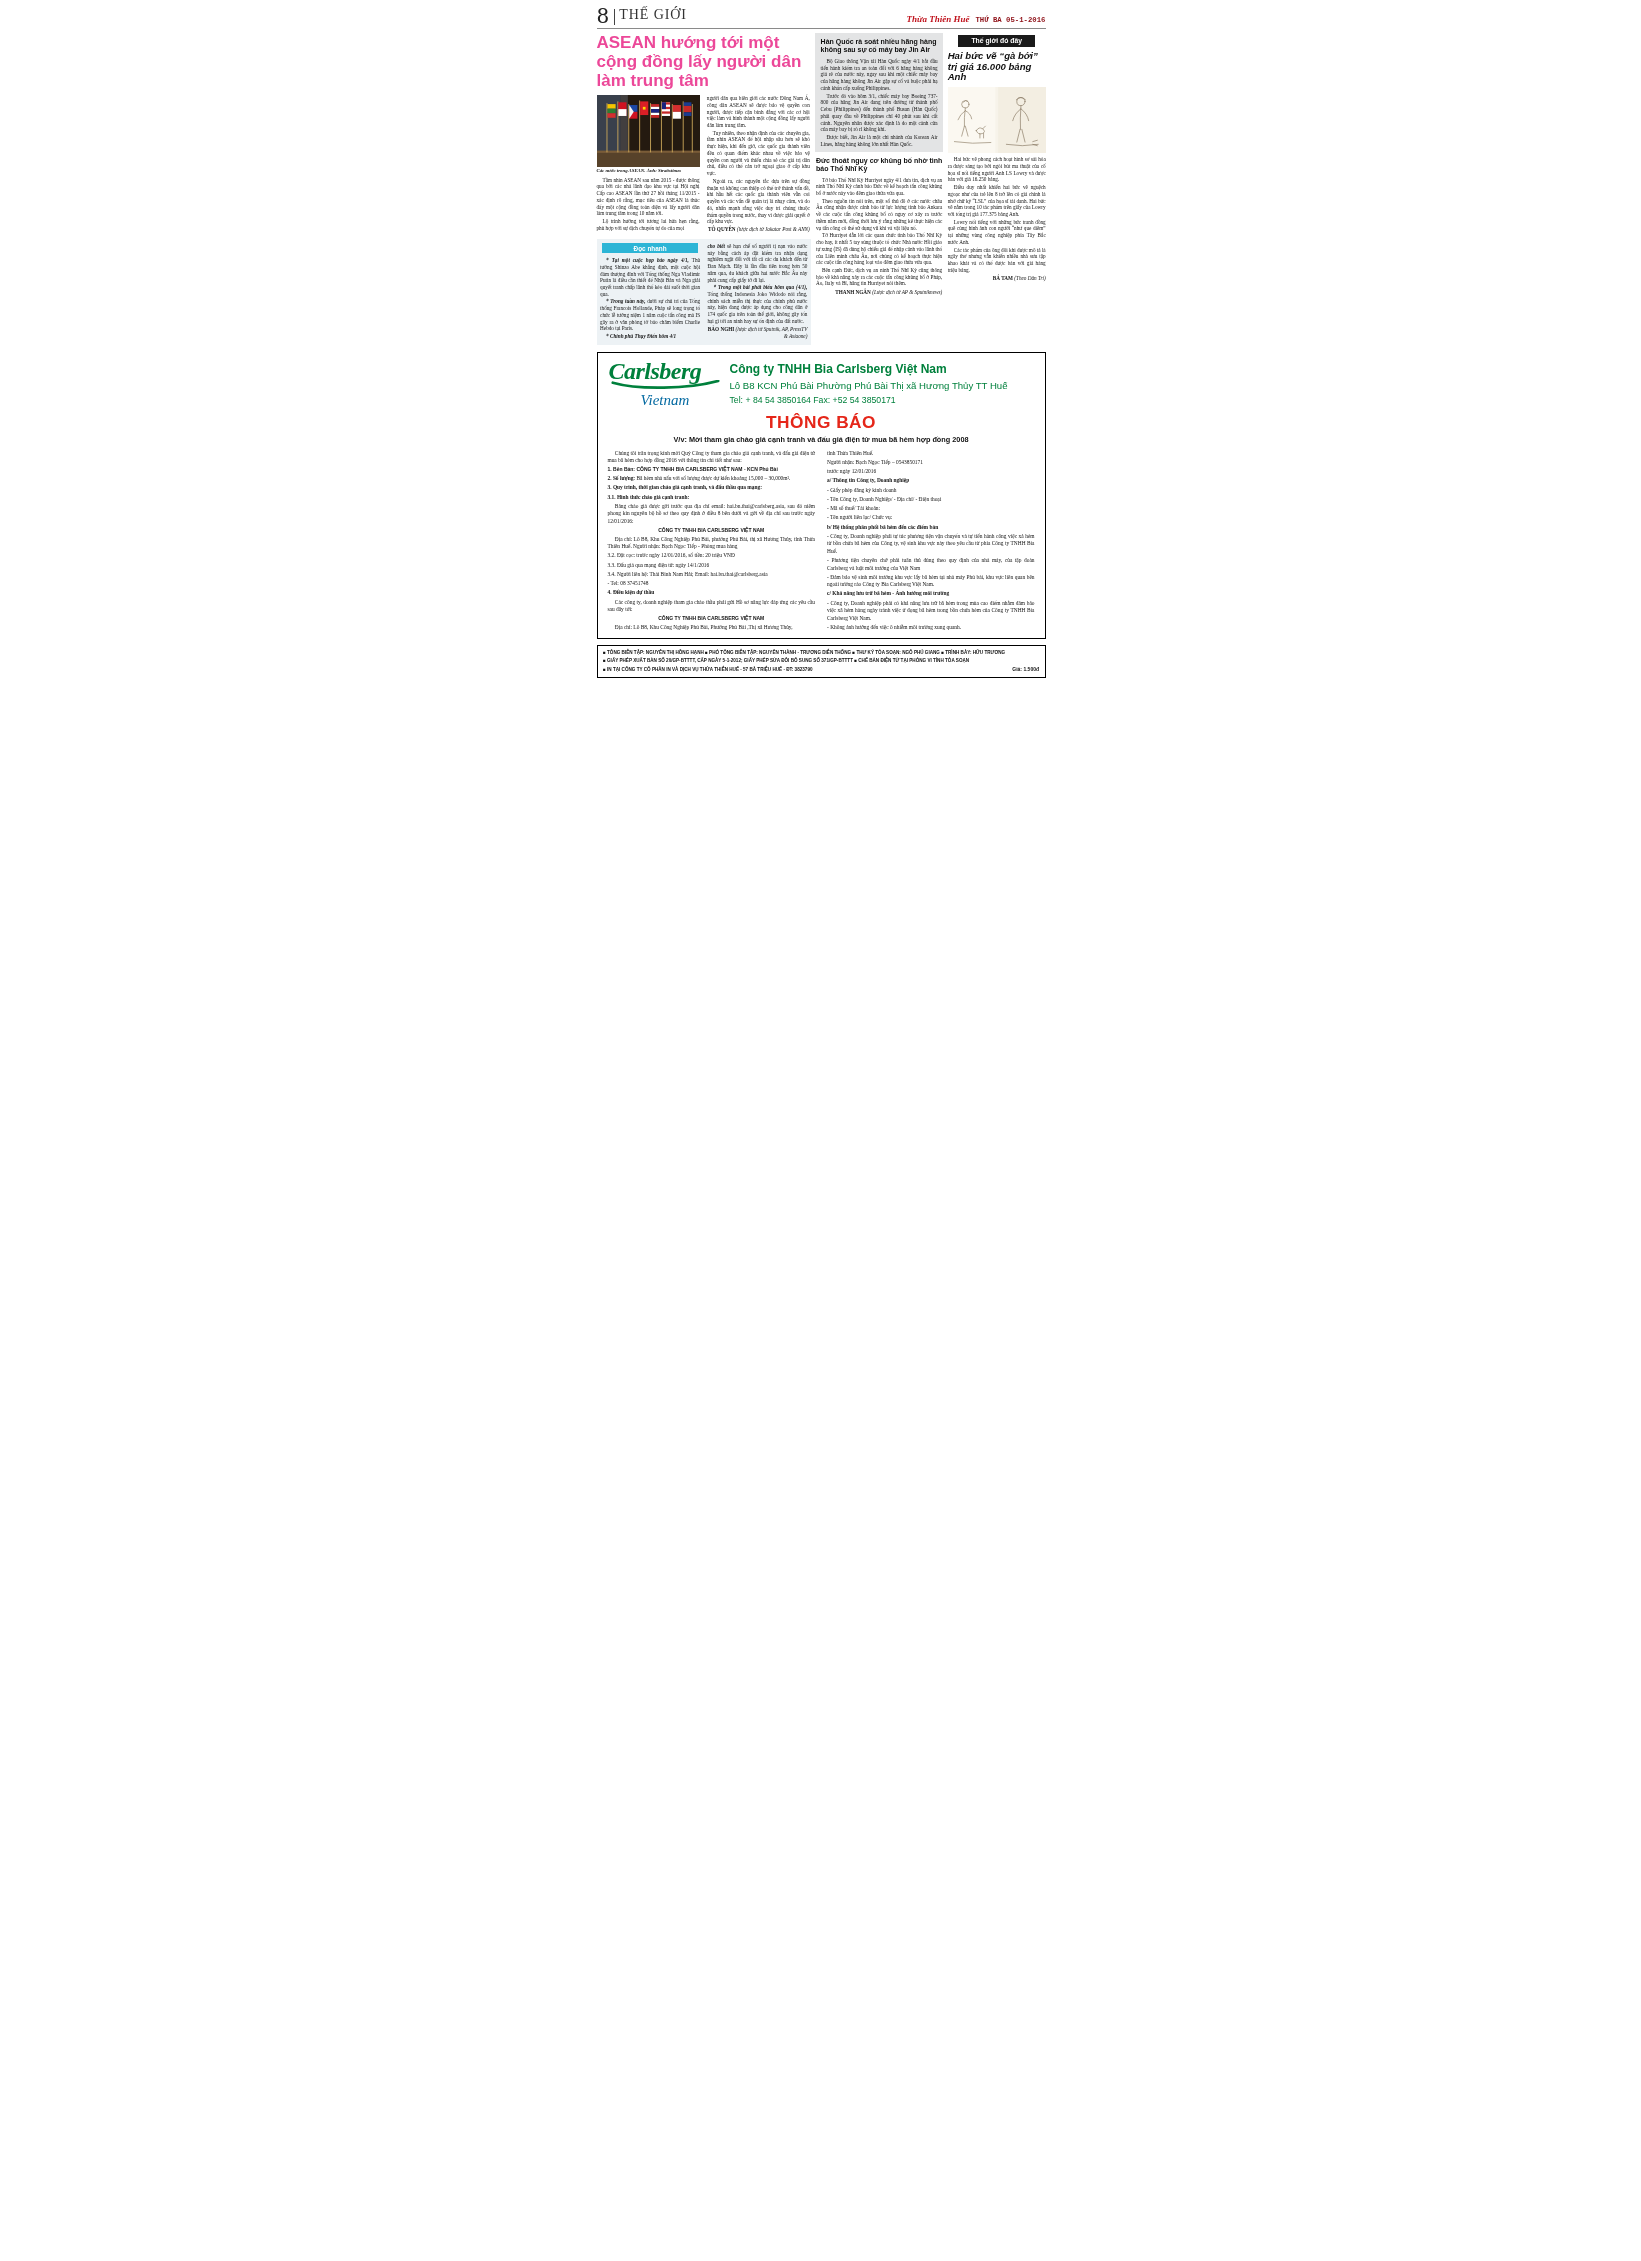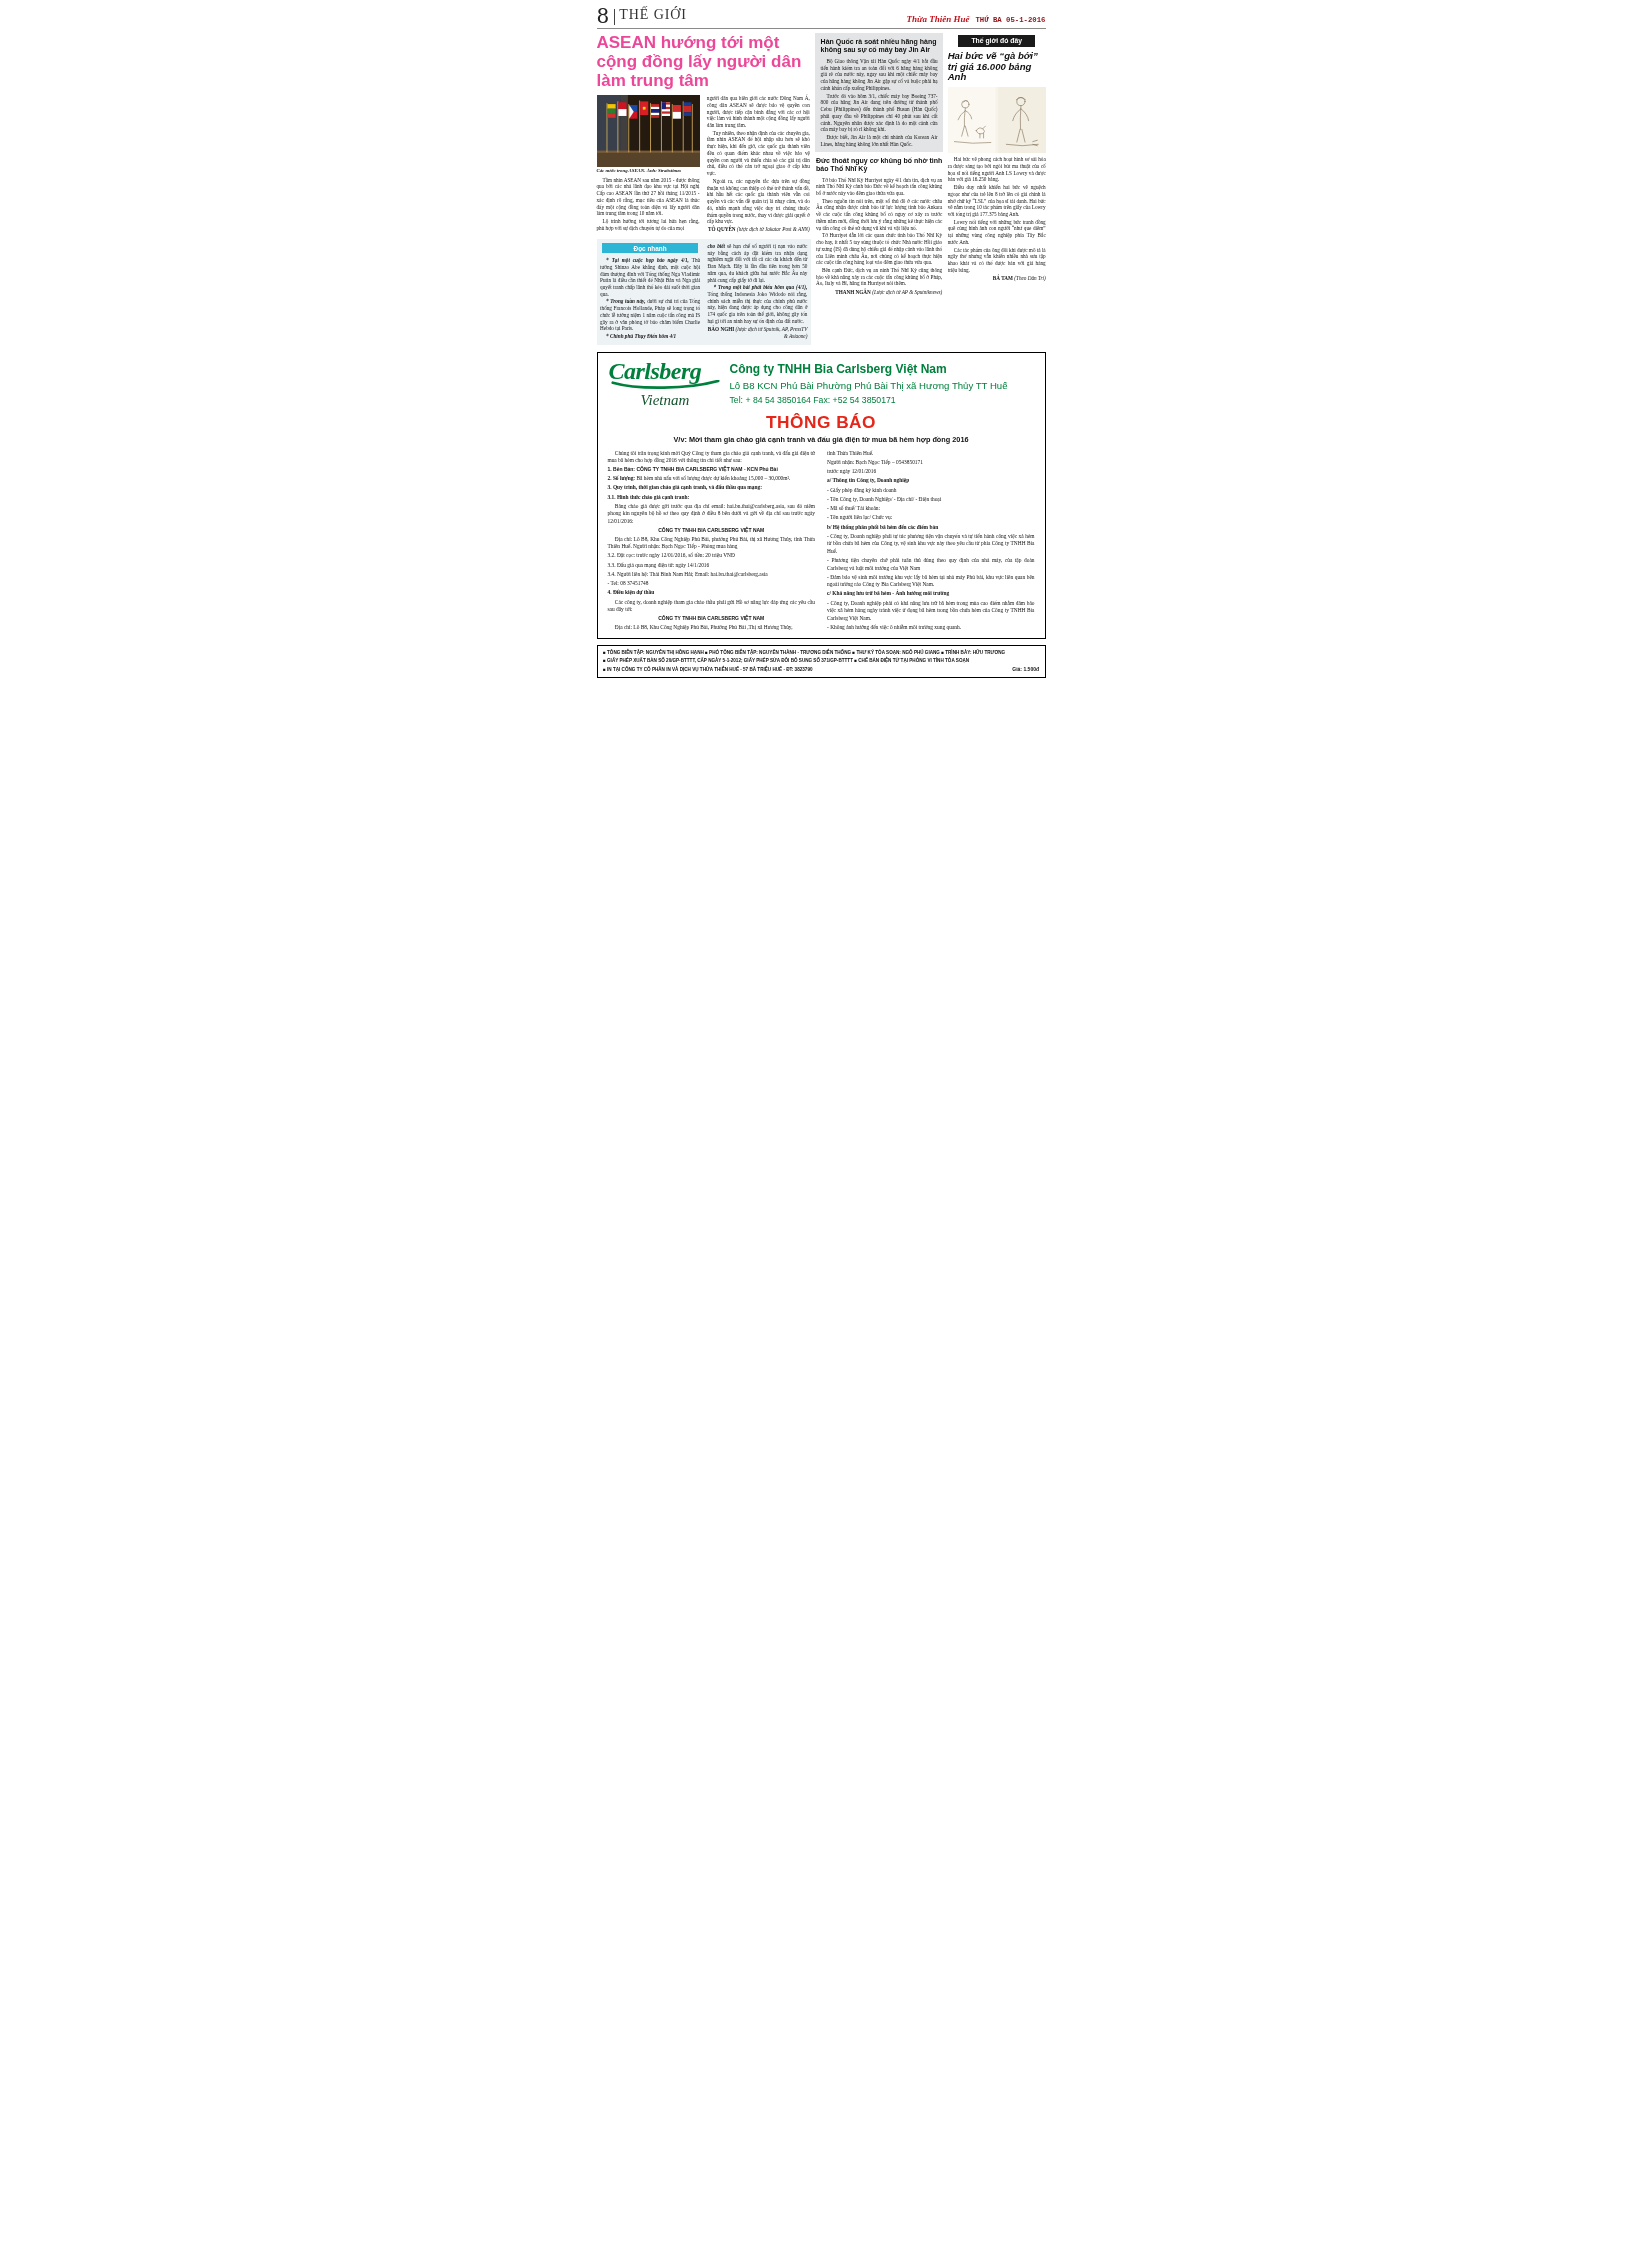--- a/index.html
+++ b/index.html
@@ -53,21 +53,21 @@
   .world-head{font-family:"Liberation Sans",sans-serif;font-weight:800;font-style:italic;font-size:9.6px;line-height:1.1;margin:0 0 3.6px;color:#101010;}
   .sketch{width:98px;height:66px;background:#f6f2e9;margin-bottom:3.6px;}
   .sketch svg{display:block;width:100%;height:100%;}
 
   
   .ad-box{border:0.5px solid #000;margin-top:7.3px;padding:5.5px 6.4px 4.6px;}
   .ad-head{display:flex;align-items:flex-start;gap:0;}
   .logo{width:121px;flex:none;padding-left:4.6px;}
   .logo-word{font-family:"Liberation Serif",serif;font-weight:bold;font-style:italic;font-size:24px;color:#00803c;line-height:1;letter-spacing:-0.5px;}
   .logo-swoosh{margin:-2.7px 0 0 2.7px;}
-  .logo-sub{font-family:"Liberation Serif",serif;font-style:italic;font-size:15px;color:#14532d;margin:0.9px 0 0 32px;line-height:1;}
+  .logo-sub{font-family:"Liberation Serif",serif;font-style:italic;font-size:15px;color:#0369a1;margin:0.9px 0 0 32px;line-height:1;}
   .ad-info{padding-top:3.6px;color:#00803c;}
   .ad-company{font-family:"Liberation Sans",sans-serif;font-weight:bold;font-size:12px;margin-bottom:4.1px;}
   .ad-addr{font-family:"Liberation Sans",sans-serif;font-size:9.6px;margin-bottom:3.6px;text-align:center;}
   .ad-phone{font-family:"Liberation Sans",sans-serif;font-size:8.7px;}
   .notice-title{font-family:"Liberation Sans",sans-serif;font-weight:800;color:#e52619;font-size:17.3px;text-align:center;letter-spacing:0.5px;margin:4.6px 0 1.8px;}
   .notice-subject{font-family:"Liberation Sans",sans-serif;font-weight:bold;font-size:7.3px;text-align:center;margin-bottom:5.5px;}
   .ad-cols{display:flex;gap:12px;padding:0 3.6px;}
   .ad-cols > div{flex:1;}
   .adbody p{margin:0 0 1.8px;font-size:5.4px;line-height:1.38;text-align:justify;text-indent:0;}
   .adbody p.ind{text-indent:7.3px;}
@@ -284,21 +284,21 @@
         </svg>
         <div class="logo-sub">Vietnam</div>
       </div>
       <div class="ad-info">
         <div class="ad-company">Công ty TNHH Bia Carlsberg Việt Nam</div>
         <div class="ad-addr">Lô B8   KCN Phú Bài   Phường Phú Bài   Thị xã Hương Thủy   TT Huế</div>
         <div class="ad-phone">Tel: + 84 54 3850164   Fax: +52 54 3850171</div>
       </div>
     </div>
     <div class="notice-title">THÔNG BÁO</div>
-    <div class="notice-subject">V/v:  Mời tham gia chào giá cạnh tranh và đấu giá điện tử mua bã hèm hợp đồng 2016</div>
+    <div class="notice-subject">V/v:  Mời tham gia chào giá cạnh tranh và đấu giá điện tử mua bã hèm hợp đồng 2008</div>
     <div class="ad-cols">
       <div class="adbody">
           <p class="ind">Chúng tôi trân trọng kính mời Quý Công ty tham gia chào giá cạnh tranh, và đấu giá điện tử mua bã hèm cho hợp đồng 2016 với thông tin chi tiết như sau:</p>
           <p class="bs"><b>1. Bên Bán:</b> CÔNG TY TNHH BIA CARLSBERG VIỆT NAM - KCN Phú Bài</p>
           <p><b>2. Số lượng:</b> Bã hèm nhà nấu với số lượng được dự kiến khoảng 15,000 – 30,000m³.</p>
           <p class="b">3. Quy trình, thời gian chào giá cạnh tranh, và đấu thầu qua mạng:</p>
           <p class="b">3.1. Hình thức chào giá cạnh tranh:</p>
           <p class="ind">Bảng chào giá được gởi trước qua địa chỉ email: hai.bn.thai@carlsberg.asia, sau đó niêm phong kín nguyên bộ hồ sơ theo quy định ở điều 8 bên dưới và gởi về địa chỉ sau trước ngày 12/01/2016:</p>
           <p class="cbs">CÔNG TY TNHH BIA CARLSBERG VIỆT NAM</p>
           <p class="ind">Địa chỉ: Lô B8, Khu Công Nghiệp Phú Bài, phường Phú Bài, thị xã Hương Thủy, tỉnh Thừa Thiên Huế. Người nhận: Bạch Ngọc Tiếp - Phòng mua hàng</p>

